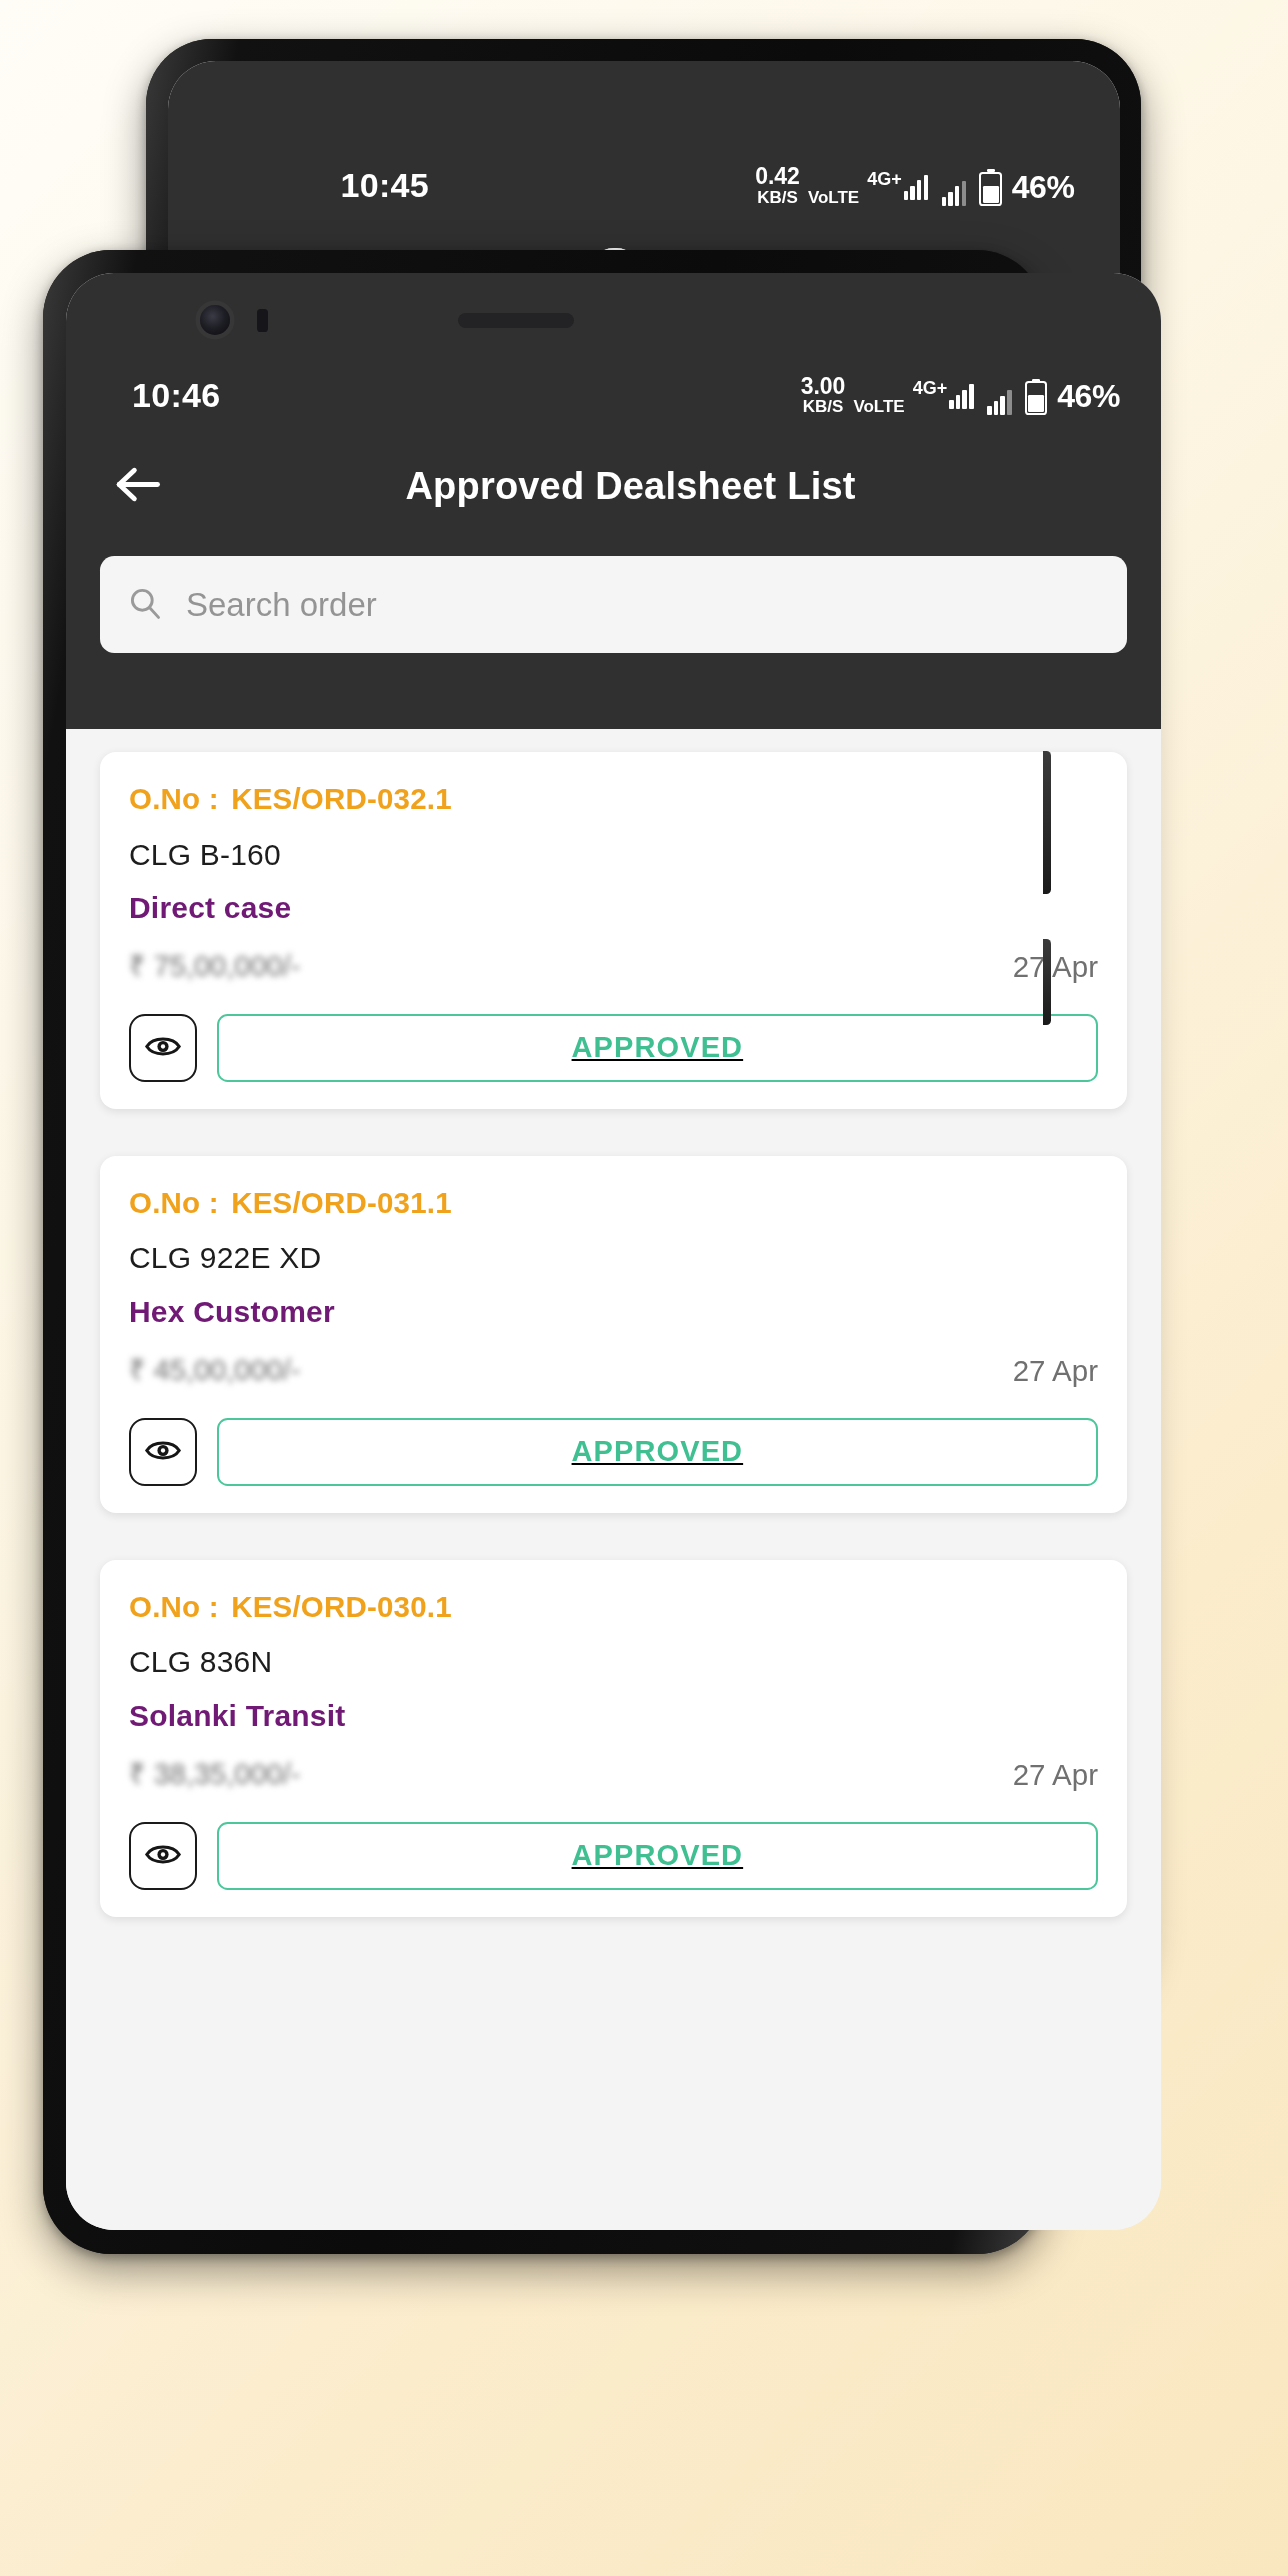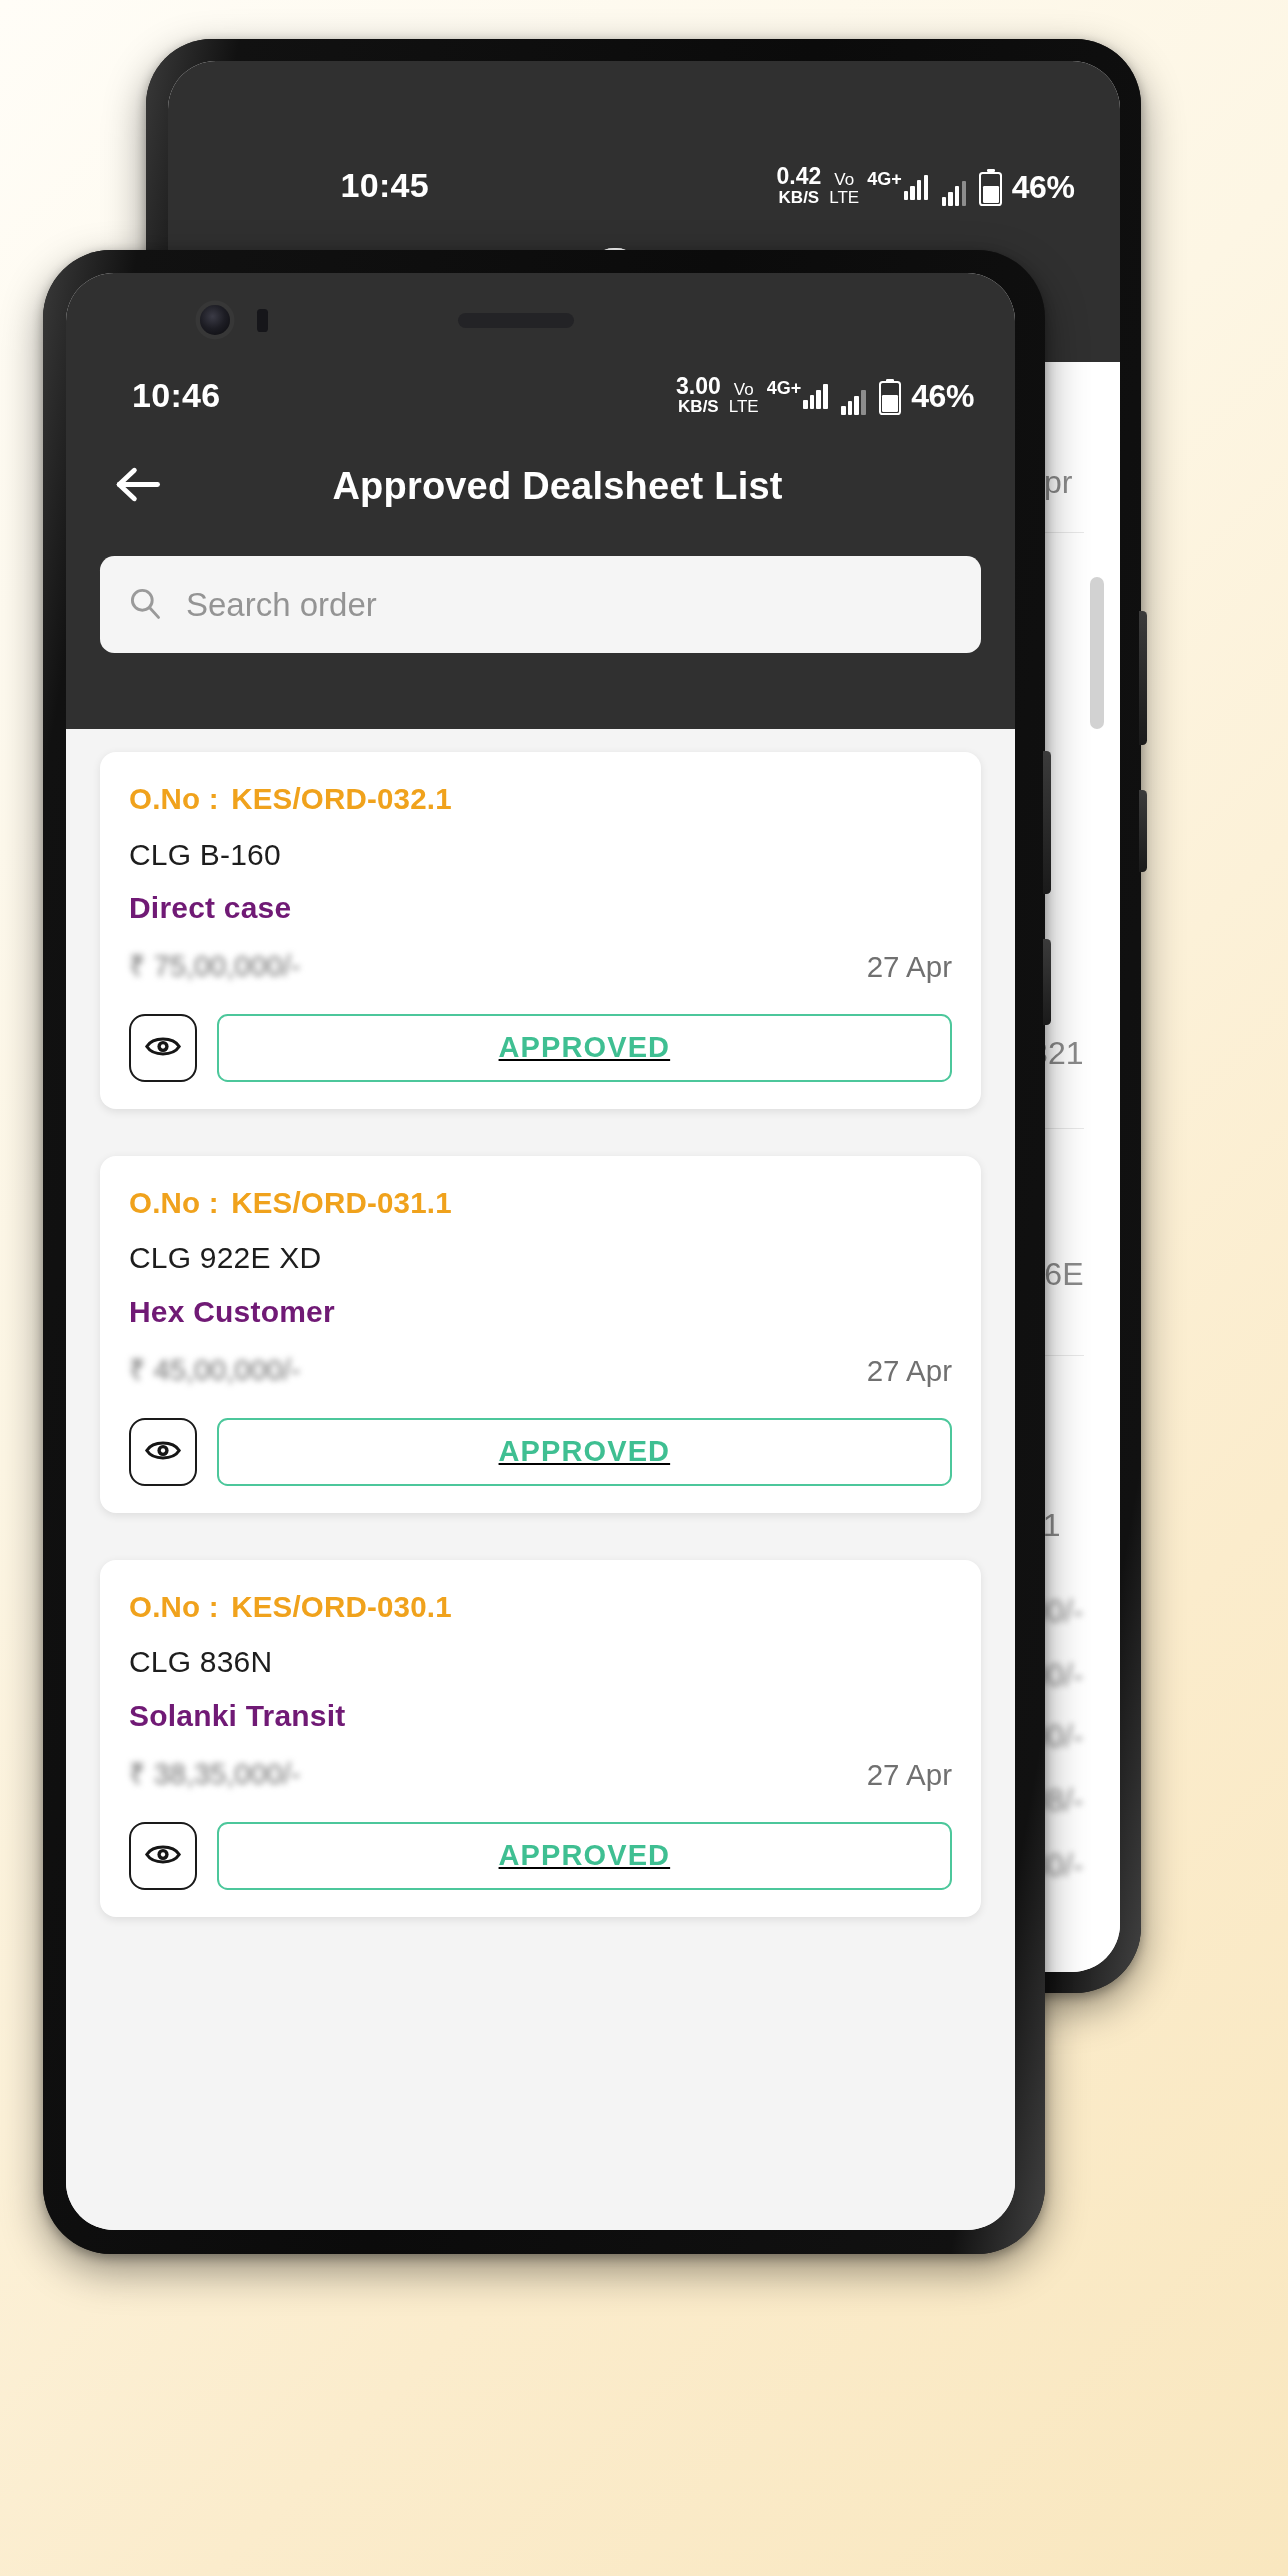--- a/index.html
+++ b/index.html
@@ -66,21 +66,21 @@
   .appbar { position: absolute; left:0; right:0; top:0; background: #303030; }
 
   .statusbar {
     position: absolute; left: 0; right: 0;
     display: flex; align-items: center;
     color: #fff;
   }
   .status-time { font-weight: 700; letter-spacing: 0.3px; }
   .status-right { margin-left: auto; display: flex; align-items: flex-end; gap: 8px; }
   .kbs { display:flex; flex-direction:column; align-items:center; line-height:1.02; font-weight:700; }
-  .volte { display:flex; flex-direction:column; align-items:center; line-height:1.02; font-weight:400; }
+  .volte { display:flex; flex-direction:row; align-items:center; line-height:1.02; font-weight:700; }
   .netgrp { display:flex; align-items:center; gap:1.8px; }
   .gtag { font-weight: 700; align-self: flex-start; }
   .bars { display:flex; align-items:flex-end; gap:2.2px; }
   .bars i { display:block; width:4.5px; background:#fff; border-radius:0.9px; }
   .battery { position: relative; border: 2.1px solid #fff; border-radius: 3.6px; }
   .battery::after {
     content:""; position:absolute; left:50%; transform:translateX(-50%);
     top:-4.5px; width:8px; height:3.1px; background:#fff; border-radius:1.3px;
   }
   .battery i { position:absolute; left:1.3px; right:1.3px; bottom:1.3px; background:#fff; border-radius:1.3px; }
@@ -115,21 +115,21 @@
   }
 
   
   #front-phone {
     left: 43px; top: 250px;
     width: 1002px; height: 2004px;
     border-radius: 68px;
   }
   #front-phone .screen {
     left: 23px; top: 23px;
-    width: 949px; height: 1957px;
+    width: 1095px; height: 1957px;
     border-radius: 48px;
     background: #f4f4f4;
   }
   .side-btn {
     position:absolute; right:-6.3px; width:8px; border-radius: 0 4.5px 4.5px 0;
     background: linear-gradient(180deg,#3b3b3b,#1a1a1a);
   }
 
   .fp-appbar {
     position:absolute; left:0; right:0; top:0; height:456px; background:#303030;

